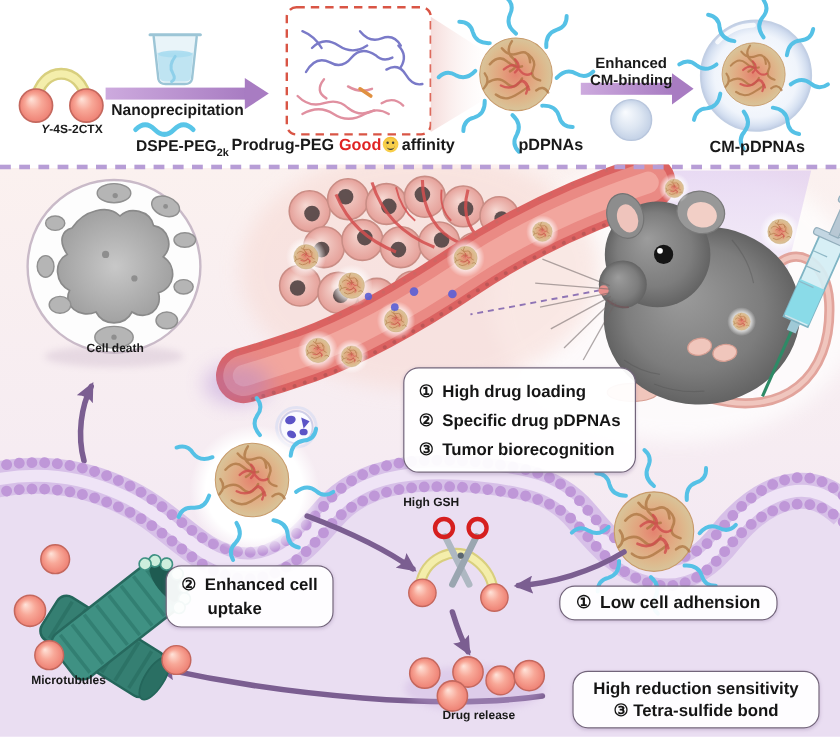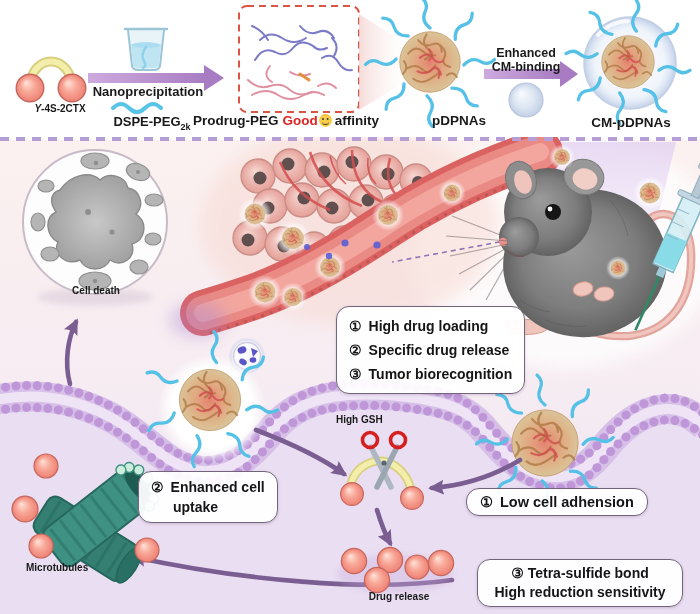--- a/index.html
+++ b/index.html
@@ -522,21 +522,21 @@
 
 <div class="lbl md center" style="left:50px;top:285px;width:92px;text-align:center;">Cell death</div>
 
 <div class="note" style="left:336px;top:306px;padding:7px 12px;font-size:14px;line-height:24px;">
   <div class="row">
         <span>①</span>
         <span>High drug loading</span>
       </div>
   <div class="row">
         <span>②</span>
-        <span>Specific drug release</span>
+        <span>Specific drug pDPNAs</span>
       </div>
   <div class="row">
         <span>③</span>
         <span>Tumor biorecognition</span>
       </div>
 </div>
 
 <div class="note" style="left:138px;top:471px;padding:5px 12px;font-size:14px;line-height:20px;">
   <div class="row">
         <span>②</span>
@@ -552,17 +552,17 @@
         <span>①</span>
         <span>Low cell adhension</span>
       </div>
 </div>
 
 <div class="lbl md" style="left:26px;top:562px;">Microtubules</div>
 
 <div class="lbl md center" style="left:350px;top:591px;width:98px;">Drug release</div>
 
 <div class="note center" style="left:477px;top:559px;width:204px;padding:4px 0;font-size:14px;line-height:19px;">
+  <div>High reduction sensitivity</div>
   <div><span>③</span> <span>Tetra-sulfide bond</span></div>
-  <div>High reduction sensitivity</div>
 </div>
 
 </div>
 
 </body></html>

